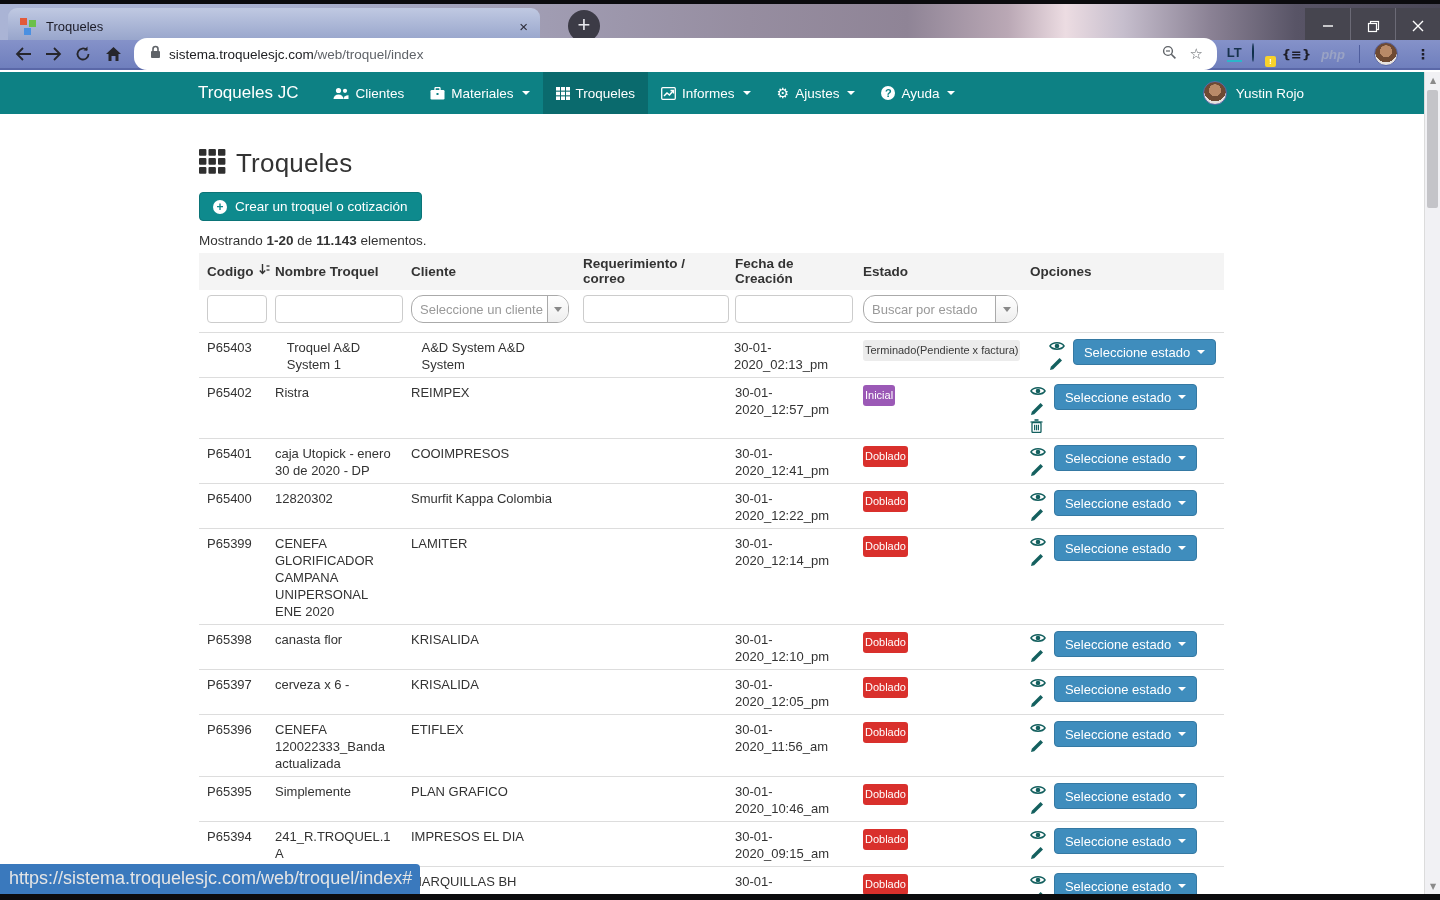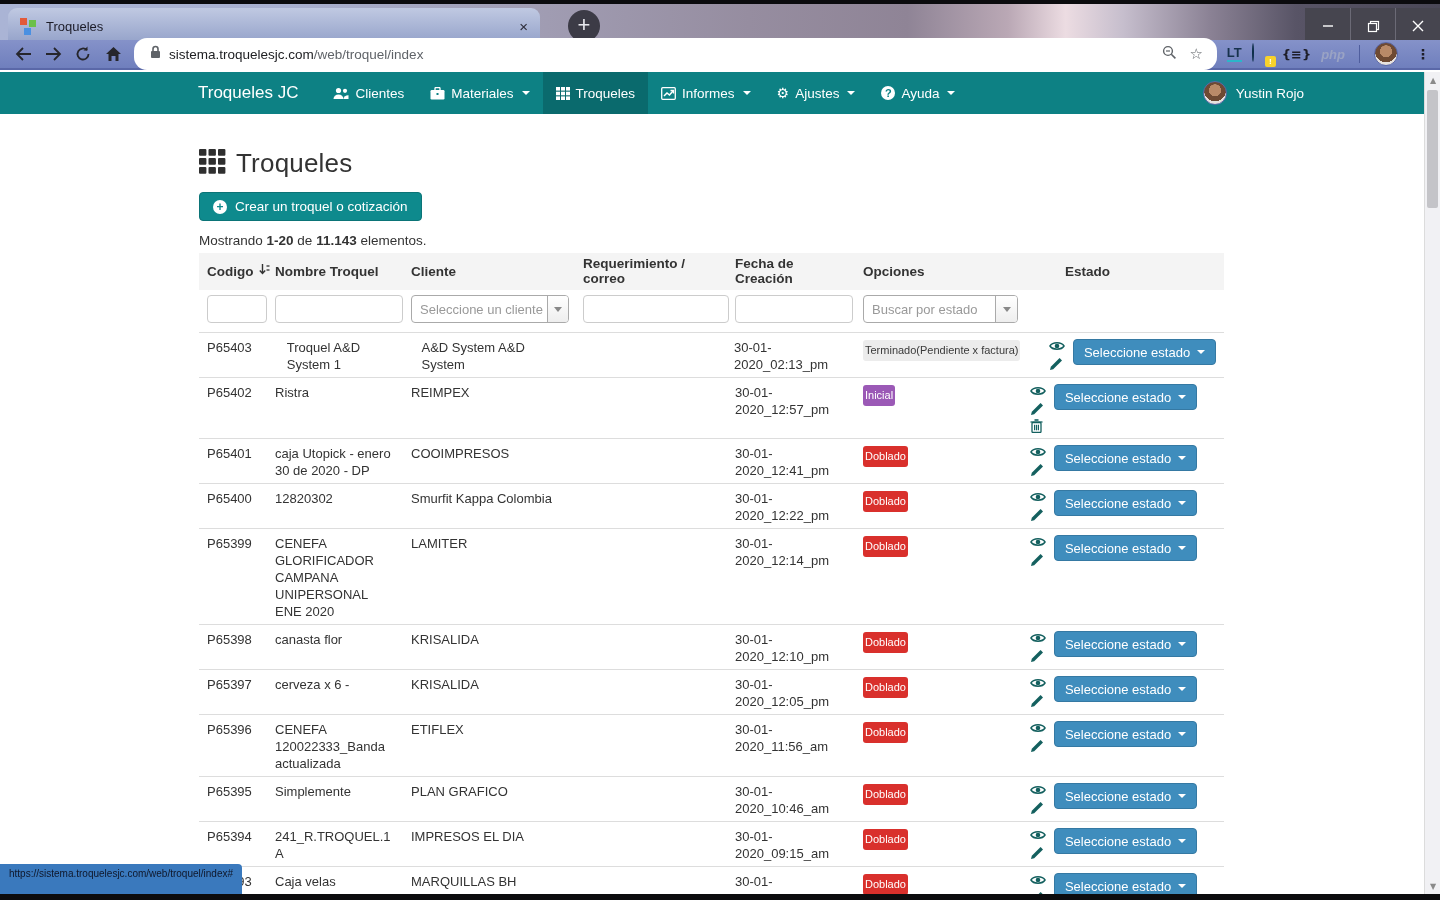--- a/index.html
+++ b/index.html
@@ -77,21 +77,21 @@
   .summary { margin-top:12px; font-size:13.5px; color:#333; }
   .summary b { font-weight:bold; }
 
   
   .grid-table { margin-top:5px; font-size:13px; color:#333; }
   .thead { display:flex; background:#f4f4f4; }
   .th { font-weight:bold; padding:3px 8px 4px; font-size:13.5px; display:flex; align-items:center; gap:5px; }
   .filters { display:flex; border-bottom:1px solid #ddd; padding:5px 0 9px; }
   .fcell { padding:0 8px; }
   .f-input { height:28px; border:1px solid #ccc; border-radius:4px; width:100%; background:#fff; font-family:inherit; font-size:13px; padding:0 6px; color:#333; }
-  .f-select { height:28px; border:1px solid #aaa; border-radius:4px; background:#fff; display:flex; align-items:center; overflow:hidden; }
+  .f-select { height:28px; border:1px solid #aaa; border-radius:12px; background:#fff; display:flex; align-items:center; overflow:hidden; }
   .sel-placeholder { flex:1 1 auto; color:#999; font-size:13px; padding:0 8px; white-space:nowrap; overflow:hidden; }
   .sel-addon { width:22px; align-self:stretch; border-left:1px solid #aaa; background:linear-gradient(#fff,#eee); display:flex; align-items:center; justify-content:center; }
   .sel-arrow { width:0; height:0; border-left:4px solid transparent; border-right:4px solid transparent; border-top:5px solid #888; }
 
   .c-codigo { width:68px; }
   .c-nombre { width:136px; }
   .c-cliente { width:172px; }
   .c-req { width:152px; }
   .c-fecha { width:128px; }
   .c-estado { width:167px; }
@@ -111,22 +111,22 @@
   .estado-btn { height:26px; width:143px; background:#3f8dbd; border:1px solid #3579a3; border-radius:4px; color:#fff;
     font-size:13px; font-family:inherit; cursor:pointer; display:flex; align-items:center; justify-content:center; gap:7px; }
   .caret-btn { display:inline-block; width:0; height:0; border-left:4px solid transparent; border-right:4px solid transparent; border-top:4px solid #fff; }
 
   
   .scrollbar-v { position:absolute; top:72px; right:0; width:16px; height:822px; background:#f1f1f4; border-left:1px solid #dcdcdc; }
   .sb-arrow { width:16px; height:16px; display:flex; align-items:center; justify-content:center; color:#8a8a8a;
     font-family:"DejaVu Sans",sans-serif; font-size:8px; }
   .sb-arrow.down { position:absolute; bottom:0; }
   .sb-thumb { position:absolute; top:18px; left:2px; width:11px; height:118px; background:#c4c4c8; border-radius:2px; }
-  .status-bubble { position:absolute; left:0; bottom:6px; background:#3a79bd; color:#0f172a; font-size:10px;
-    padding:4px 9px 15px; border-radius:0 4px 0 0; max-width:420px; white-space:nowrap; }
+  .status-bubble { position:absolute; left:0; bottom:6px; background:#3a79bd; color:#e5e5e5; font-size:18px;
+    padding:4px 9px 5px; border-radius:0 4px 0 0; max-width:420px; white-space:nowrap; }
   .bottom-bar { position:absolute; left:0; bottom:0; width:1440px; height:6px; background:#0c0c0e; }
 </style>
 </head>
 <body>
 
 <div class="window">
 
   <div class="titlebar">
     <div class="tab">
       <span class="favicon">
@@ -323,22 +323,22 @@
                   <path d="M3.5 0 V9 M0.8 6.5 L3.5 9.5 L6.2 6.5" stroke="#333" stroke-width="1.4" fill="none"></path>
                   <line x1="7.5" y1="2" x2="10.5" y2="2" stroke="#333" stroke-width="1.3"></line>
                   <line x1="7.5" y1="6" x2="10.5" y2="6" stroke="#333" stroke-width="1.3"></line>
                 </svg>
             </span>
           </div>
           <div class="th c-nombre">Nombre Troquel</div>
           <div class="th c-cliente">Cliente</div>
           <div class="th c-req">Requerimiento / correo</div>
           <div class="th c-fecha">Fecha de Creación</div>
+          <div class="th c-estado">Estado</div>
           <div class="th c-opciones">Opciones</div>
-          <div class="th c-estado">Estado</div>
         </div>
 
         <div class="filters">
           <div class="fcell c-codigo"><input class="f-input" style="width: 60px;"></div>
           <div class="fcell c-nombre"><input class="f-input" style="width: 128px;"></div>
           <div class="fcell c-cliente">
             <div class="f-select" style="width:158px">
               <span class="sel-placeholder">Seleccione un cliente</span>
               <span class="sel-addon">
                   <span class="sel-arrow"></span>

